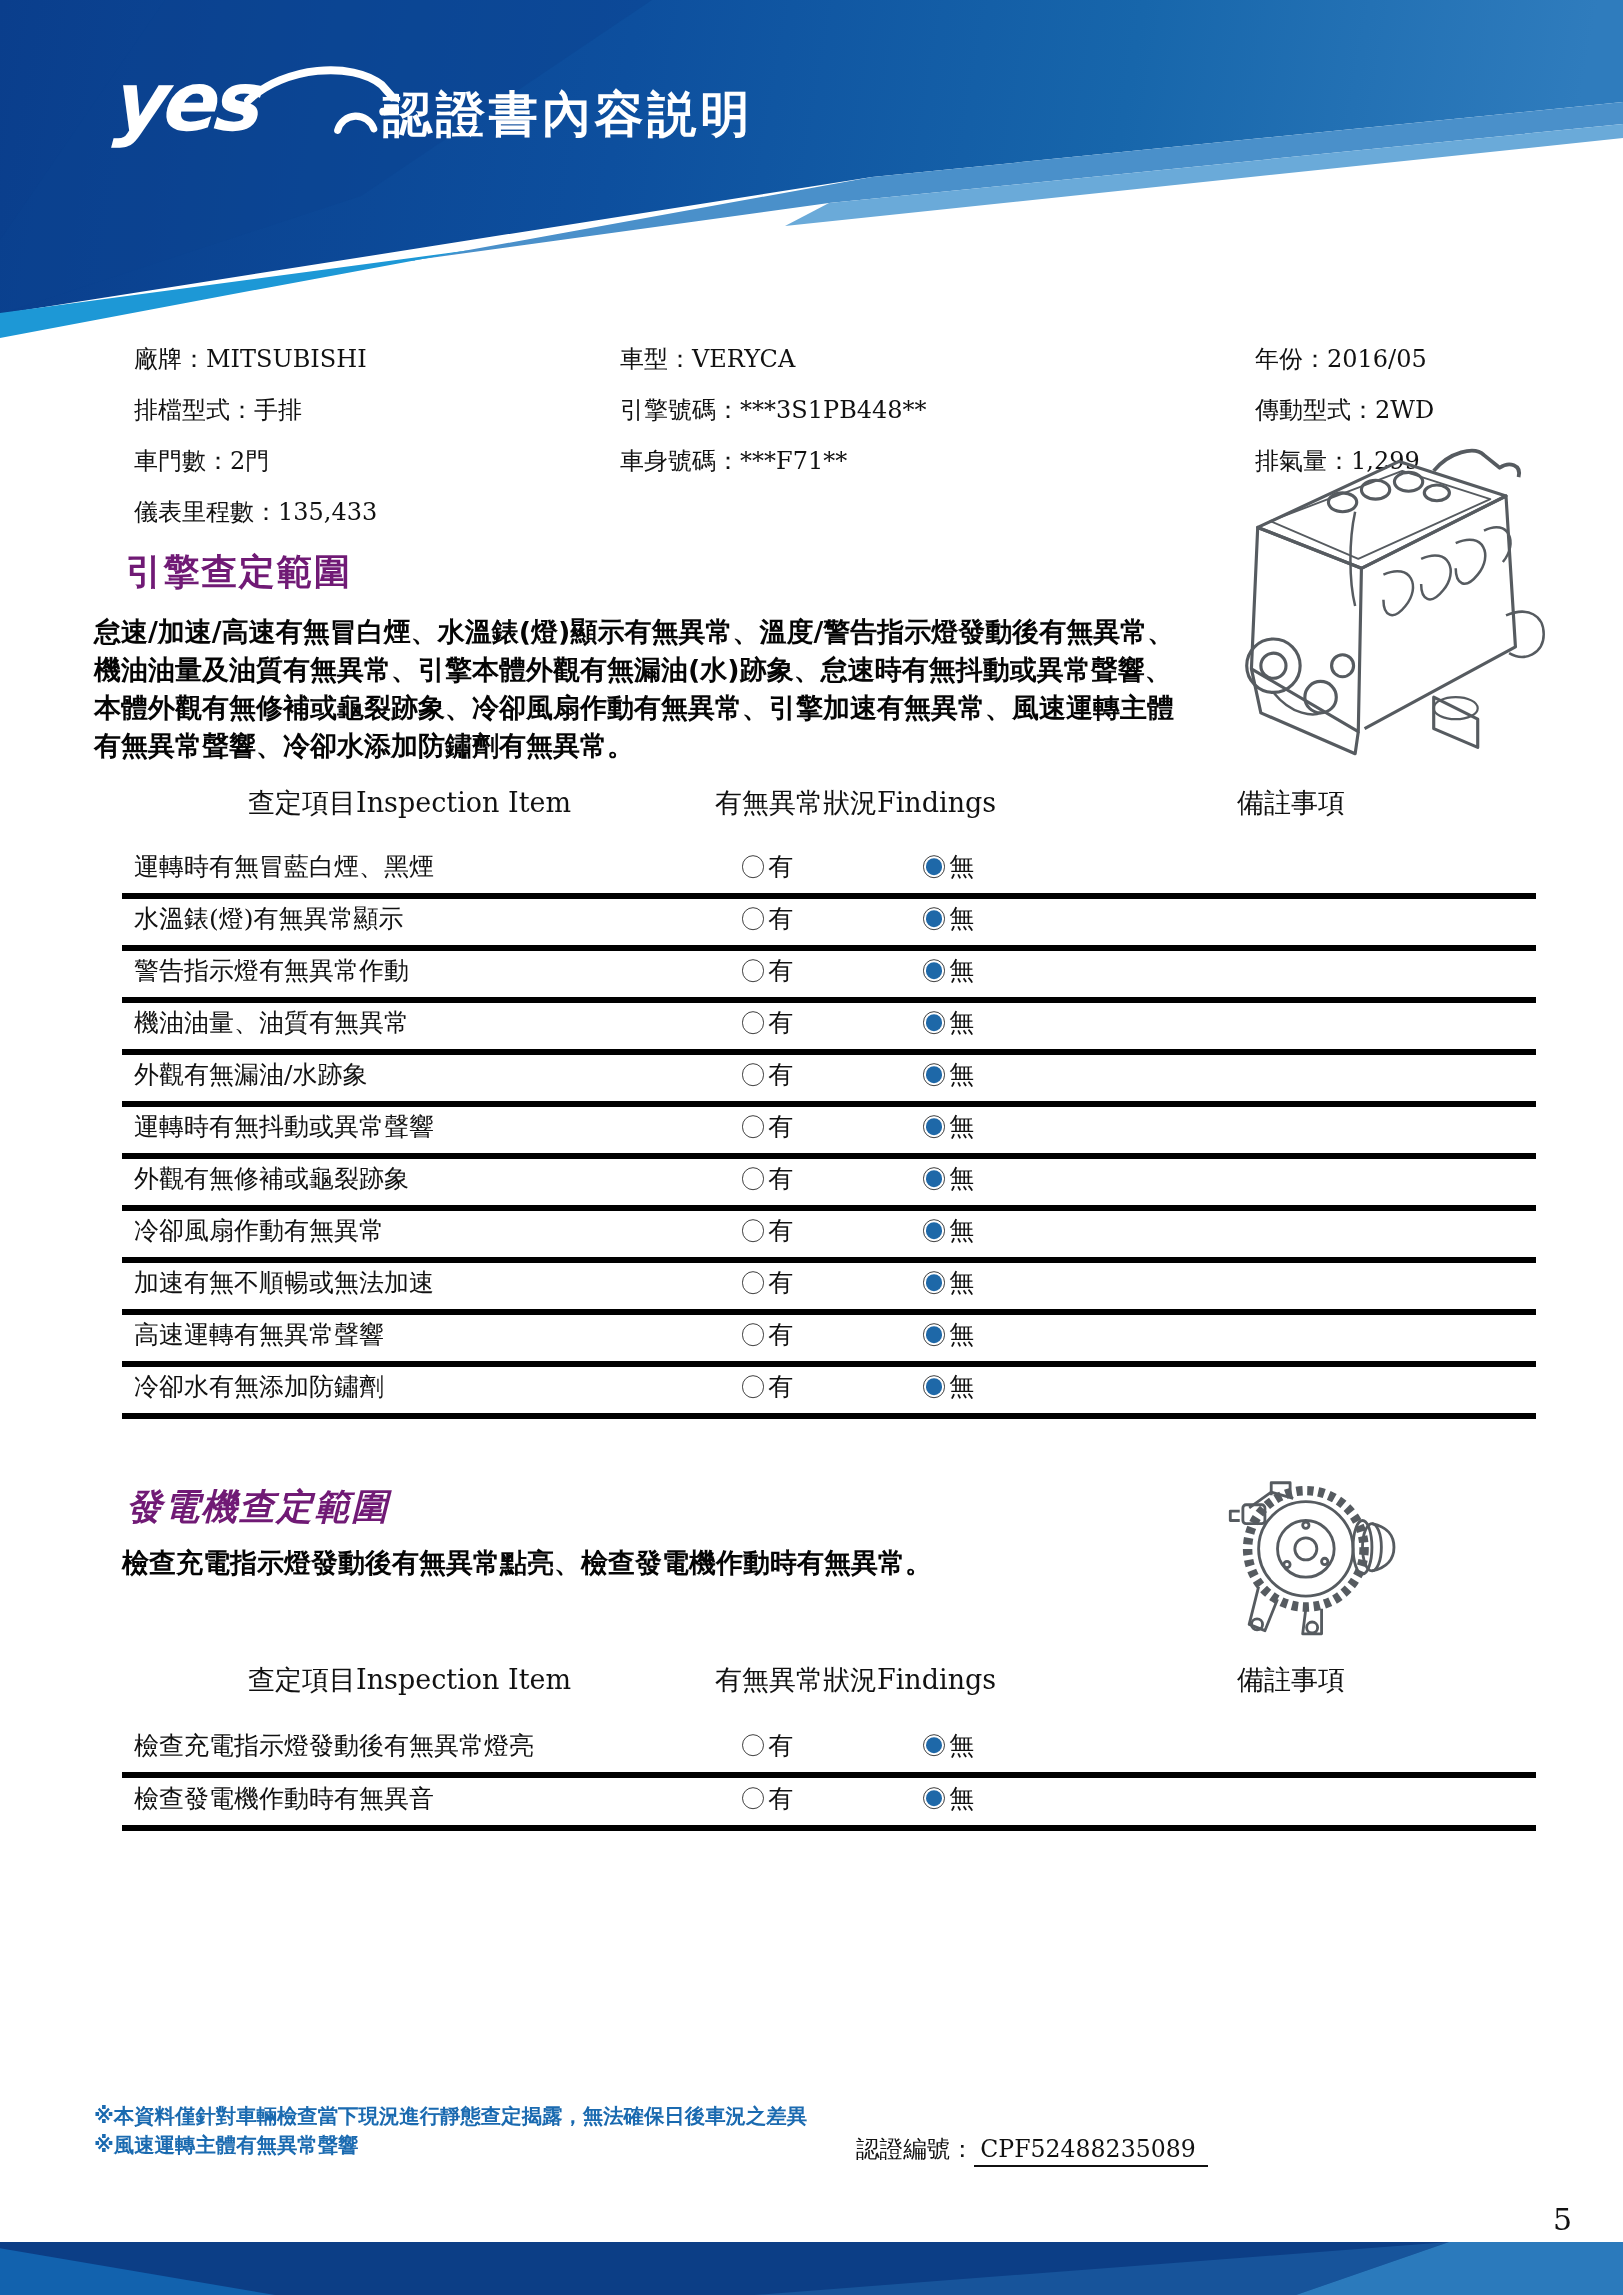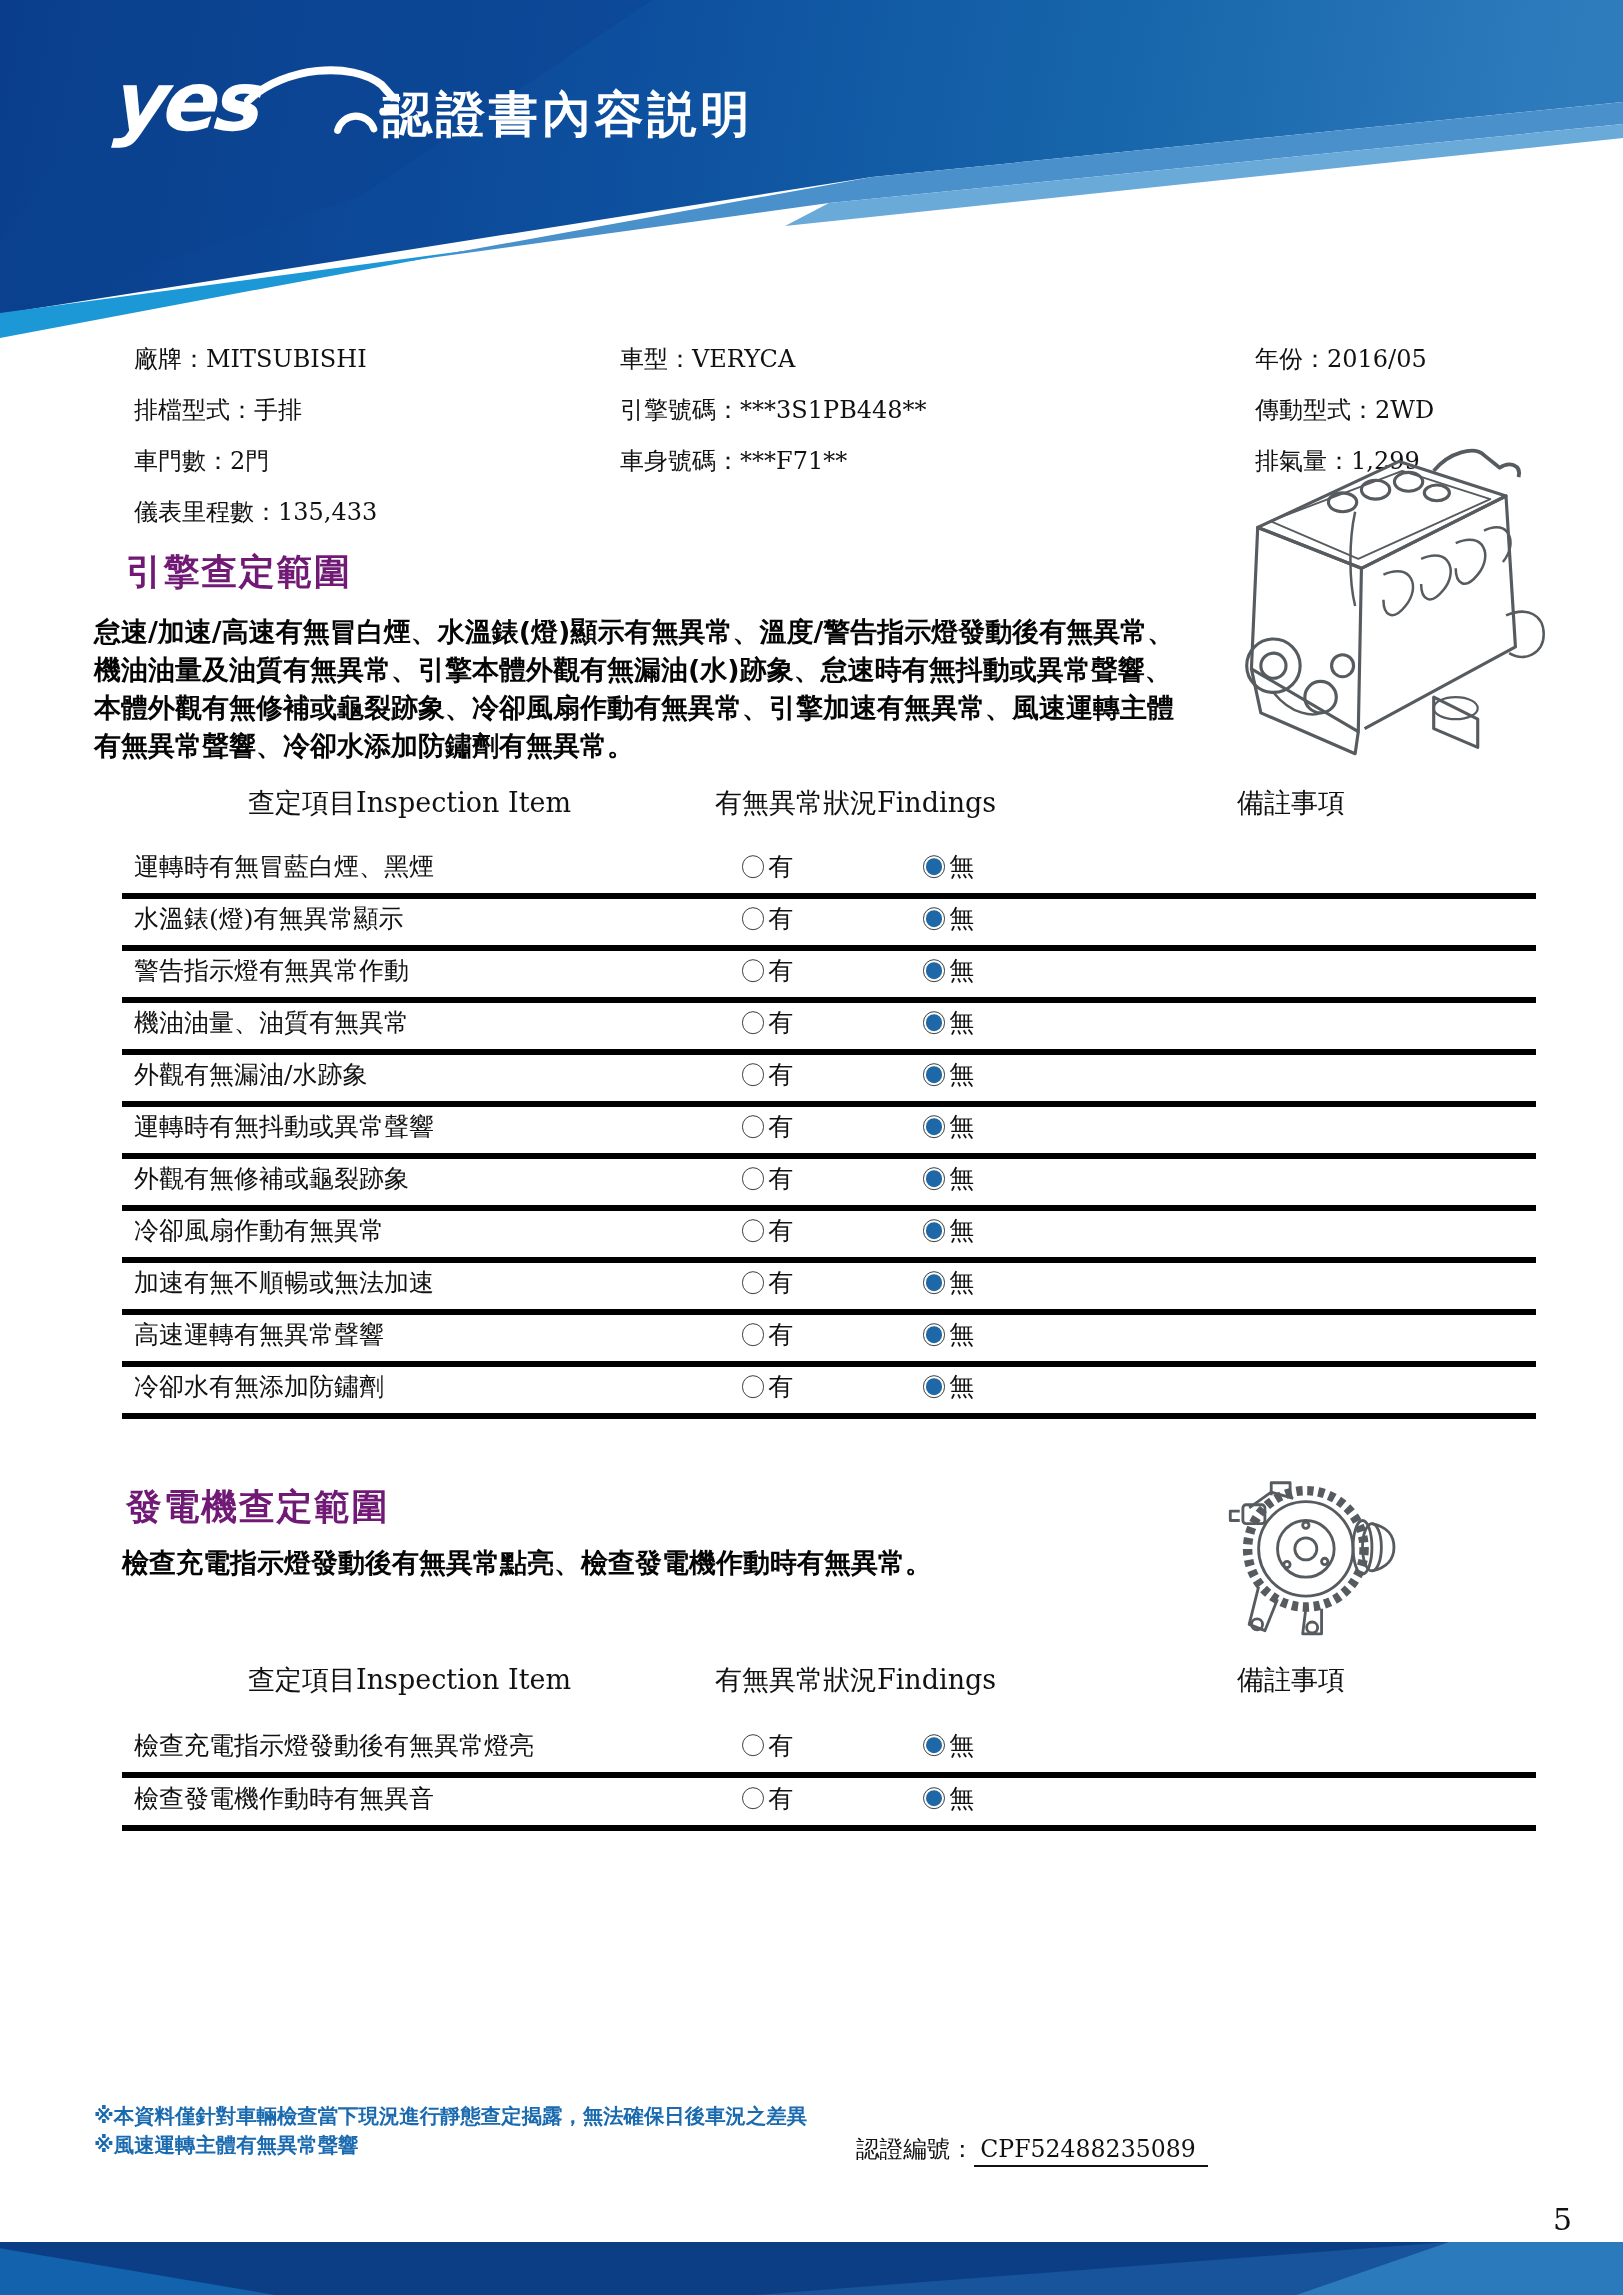--- a/index.html
+++ b/index.html
@@ -254,21 +254,21 @@
       <span class="radio"></span>
       <span class="rlabel">有</span>
     </span>
     <span class="rg no">
       <span class="radio checked"></span>
       <span class="rlabel">無</span>
     </span>
   </div>
     </div>
 
-  <div class="sec-title" style="top:1483px;">發電機查定範圍</div>
+  <div class="sec-title" style="top:1483px;font-style:italic;">發電機查定範圍</div>
   <div class="sec-desc" style="top:1544px;margin-left:28px;">檢查充電指示燈發動後有無異常點亮、檢查發電機作動時有無異常。</div>
 
   <div class="illus" style="left:1224px;top:1473px;">
     <svg width="192" height="169" viewBox="0 0 122 107">
       <g fill="none" stroke="#565b60" stroke-width="1.8" stroke-linejoin="round">
         <circle cx="52" cy="48" r="37" stroke-dasharray="4 3" stroke-width="6"></circle>
         <circle cx="52" cy="48" r="30"></circle>
         <circle cx="52" cy="48" r="18"></circle>
         <circle cx="52" cy="48" r="7"></circle>
         <circle cx="52" cy="33" r="2"></circle>

